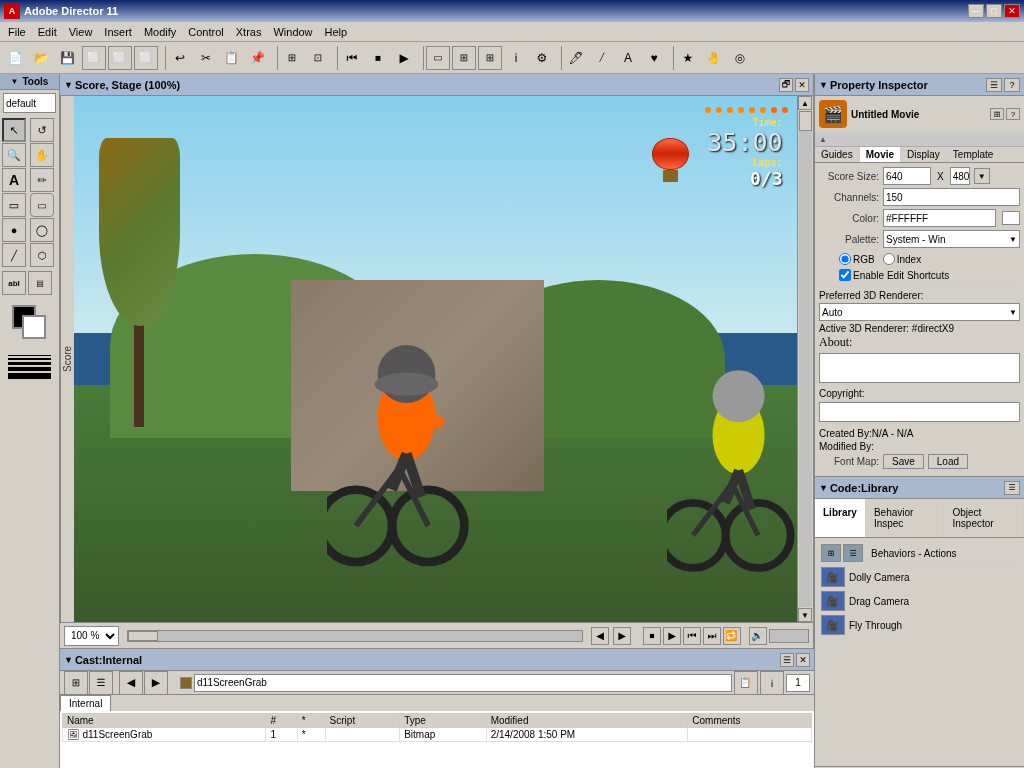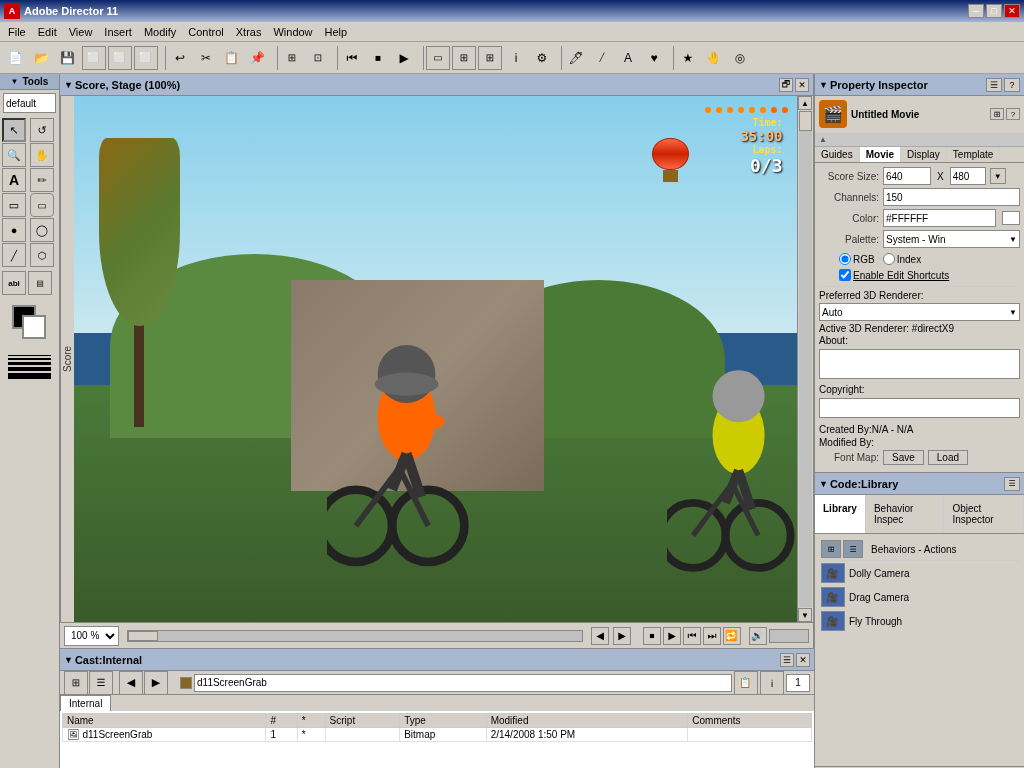--- a/index.html
+++ b/index.html
@@ -274,21 +274,21 @@
             <div style="width:6px;height:6px;background:#ff8800;border-radius:50%;"></div>
             <div style="width:6px;height:6px;background:#ff8800;border-radius:50%;"></div>
             <div style="width:6px;height:6px;background:#ff8800;border-radius:50%;"></div>
             <div style="width:6px;height:6px;background:#ff8800;border-radius:50%;"></div>
             <div style="width:6px;height:6px;background:#ff6600;border-radius:50%;"></div>
             <div style="width:6px;height:6px;background:#ff6600;border-radius:50%;"></div>
           </div>
 
           <div style="position:absolute; top:4%; right:2%; text-align:right; font-family:monospace;">
             <div style="font-size:10px;color:#ffdd44;font-weight:bold;">Time:</div>
-            <div style="font-size:14px;color:#fdba74;font-weight:bold;text-shadow:1px 1px 2px black;">35:00</div>
+            <div style="font-size:25px;color:#e5e5e5;font-weight:normal;text-shadow:1px 1px 2px black;">35:00</div>
             <div style="font-size:10px;color:#ffdd44;font-weight:bold;">Laps:</div>
             <div style="font-size:18px;color:white;font-weight:bold;text-shadow:1px 1px 2px black;">0/3</div>
           </div>
 
           <svg style="position:absolute; bottom:10%; left:35%; width:20%; height:55%;" viewBox="0 0 100 200">
 
             <circle cx="70" cy="170" r="25" fill="none" stroke="#222" stroke-width="6"></circle>
             <circle cx="20" cy="170" r="25" fill="none" stroke="#222" stroke-width="6"></circle>
 
             <line x1="20" y1="170" x2="50" y2="130" stroke="#333" stroke-width="4"></line>
@@ -457,21 +457,21 @@
       </div>
 
       <div class="pi-content">
         
         <div class="pi-row">
           <span class="pi-label">Score Size:</span>
           <div class="pi-field" style="width:48px;flex:none;">
             <span>640</span>
           </div>
           <span style="font-size:10px;margin:0 2px;">X</span>
-          <div class="pi-field" style="width:36px;flex:none;">
+          <div class="pi-field" style="width:20px;flex:none;">
             <span>480</span>
           </div>
           <div style="width:16px;height:16px;background:#d4d0c8;border:1px solid #888;display:flex;align-items:center;justify-content:center;font-size:8px;cursor:pointer;">▼</div>
         </div>
 
         
         <div class="pi-row">
           <span class="pi-label">Channels:</span>
           <div class="pi-field" style="flex:1;">
             <span>150</span>
@@ -503,38 +503,38 @@
             <span>RGB</span>
           </label>
           <label class="pi-radio">
             <input type="radio" name="colormode" style="">
             <span>Index</span>
           </label>
         </div>
 
         
         <div class="pi-check" style="padding-left:20px;">
-          <label style="display:flex;align-items:center;gap:2px;text-decoration:underline;">
+          <label style="display:flex;align-items:center;gap:2px;">
             <input type="checkbox" checked="" style="">
             <span style="font-size:10px;">Enable Edit Shortcuts</span>
           </label>
         </div>
 
         <div class="pi-divider"></div>
 
         
         <div style="font-size:10px;margin:2px 0;">Preferred 3D Renderer:</div>
         <div class="pi-renderer-select">
           <span style="font-size:10px;">Auto</span>
           <span style="font-size:8px;">▼</span>
         </div>
 
         
         <div style="font-size:10px;margin:1px 0;">Active 3D Renderer: #directX9</div>
-        <div style="font-size:10px;margin:1px 0;">About:</div>
+        <div style="font-size:12px;margin:1px 0;font-family:Liberation Serif, serif;">About:</div>
         
         
         <textarea class="pi-textarea" style="width: 100%; height: 30px; resize: none; font-size: 10px; background: white; border: 1px solid rgb(136, 136, 136);"></textarea>
 
         
         <div style="font-size:10px;margin:1px 0;">Copyright:</div>
         <textarea class="pi-textarea" style="width: 100%; height: 20px; resize: none; font-size: 10px; background: white; border: 1px solid rgb(136, 136, 136);"></textarea>
 
         
         <div class="pi-footer-row">

